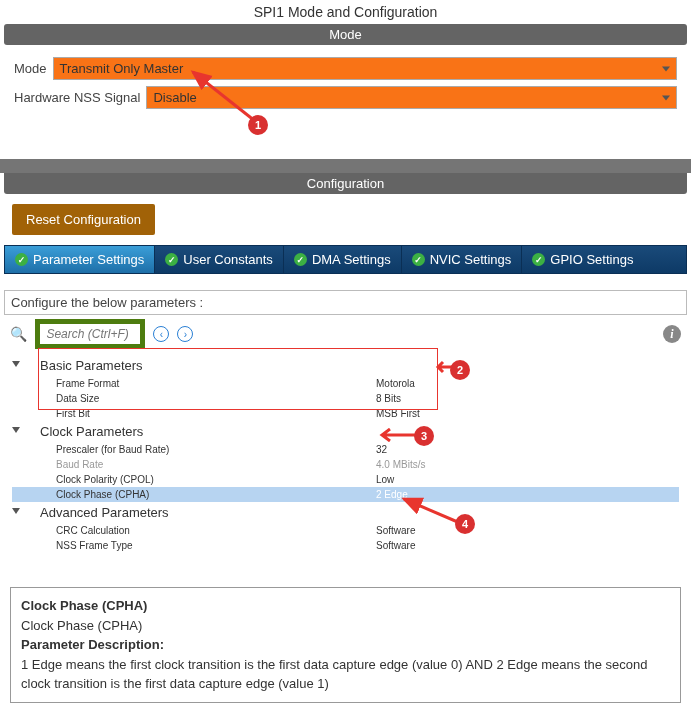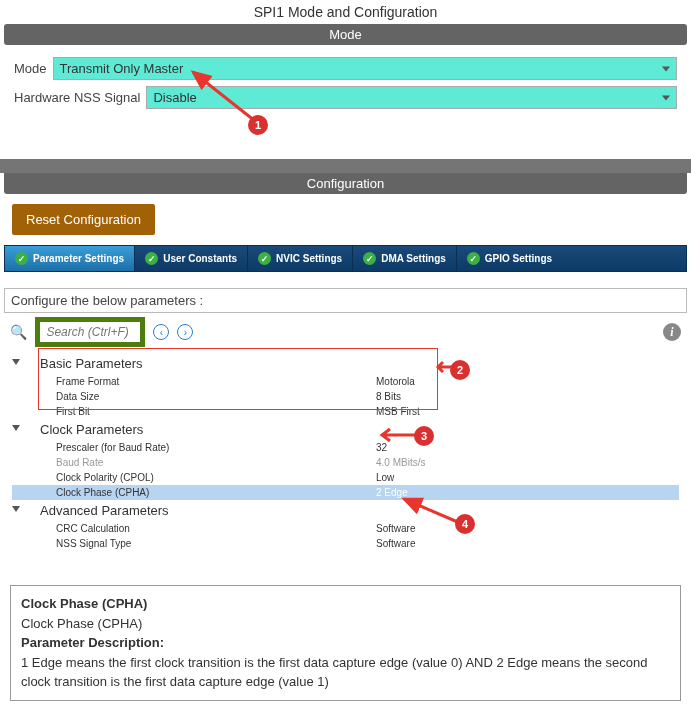--- a/index.html
+++ b/index.html
@@ -4,31 +4,31 @@
 <style>
 * { box-sizing: border-box; margin: 0; padding: 0; font-family: Arial, Helvetica, sans-serif; }
 body { width: 691px; height: 707px; background: #fff; font-size: 13px; color: #333; overflow: hidden; position: relative; }
 
 .title-bar { text-align: center; padding: 4px 0; font-size: 14px; color: #333; }
 .section-header { background: #646464; color: #fff; text-align: center; padding: 3px 0; font-size: 13px; border-radius: 3px; margin: 0 4px; }
 
 .mode-section { padding: 12px 14px 38px 14px; background: #fff; }
 .form-row { display: flex; align-items: center; margin-bottom: 6px; }
 .form-row label { color: #444; margin-right: 6px; white-space: nowrap; }
-.select { flex: 1; border: 1px solid #aaa; padding: 3px 20px 3px 6px; font-size: 13px; color: #333; position: relative; background: #5eead4; }
+.select { flex: 1; border: 1px solid #aaa; padding: 3px 20px 3px 6px; font-size: 13px; color: #333; position: relative; background: #f97316; }
 .select::after { content: ""; position: absolute; right: 6px; top: 50%; width: 0; height: 0; border-left: 4px solid transparent; border-right: 4px solid transparent; border-top: 5px solid #555; transform: translateY(-50%); }
 
 .divider { height: 14px; background: #757575; margin-top: 6px; }
 
 .config-body { padding: 0 4px; }
 
 .reset-btn { background: #a16207; color: #fff; border: none; padding: 8px 14px; margin: 10px 8px; font-size: 13px; cursor: pointer; border-radius: 2px; }
 
 .tabs { display: flex; background: linear-gradient(#1a4a7a, #0d3a66); border: 1px solid #0a2f55; }
-.tab { flex: none; padding: 6px 10px; color: #fff; font-size: 10px; display: flex; align-items: center; gap: 5px; border-right: 1px solid #0a2f55; cursor: pointer; font-weight: bold; }
+.tab { flex: none; padding: 6px 10px; color: #fff; font-size: 13px; display: flex; align-items: center; gap: 5px; border-right: 1px solid #0a2f55; cursor: pointer; }
 .tab.active { background: linear-gradient(#3a9ed8, #1e6fa8); }
 .tab:last-child { border-right: none; }
 .check-circle { width: 13px; height: 13px; border-radius: 50%; background: #3cb043; display: inline-flex; align-items: center; justify-content: center; color: #fff; font-size: 9px; font-weight: bold; }
 .check-circle::before { content: "✓"; }
 
 .sub-instruction { border: 1px solid #bbb; padding: 4px 6px; font-size: 13px; color: #444; margin-top: 16px; }
 
 .search-row { display: flex; align-items: center; padding: 4px 6px; gap: 8px; }
 .search-glass { color: #2a7fd4; font-size: 14px; }
 .search-input { border: 5px solid #4d7c0f; padding: 3px 6px; font-style: italic; color: #999; font-size: 12px; width: 110px; }
@@ -83,25 +83,25 @@
     <div class="tab active">
         <span class="check-circle"></span>
         <span>Parameter Settings</span>
       </div>
     <div class="tab">
         <span class="check-circle"></span>
         <span>User Constants</span>
       </div>
     <div class="tab">
         <span class="check-circle"></span>
+        <span>DMA Settings</span>
+      </div>
+    <div class="tab">
+        <span class="check-circle"></span>
         <span>NVIC Settings</span>
-      </div>
-    <div class="tab">
-        <span class="check-circle"></span>
-        <span>DMA Settings</span>
       </div>
     <div class="tab">
         <span class="check-circle"></span>
         <span>GPIO Settings</span>
       </div>
   </div>
 
   <div class="sub-instruction">Configure the below parameters :</div>
 
   <div class="search-row">
@@ -154,21 +154,21 @@
 
     <div class="group-header">
         <span class="chevron down"></span>
         <span>Advanced Parameters</span>
       </div>
     <div class="param-row">
         <span class="plabel">CRC Calculation</span>
         <span class="pval">Software</span>
       </div>
     <div class="param-row">
-        <span class="plabel">NSS Signal Type</span>
+        <span class="plabel">NSS Frame Type</span>
         <span class="pval">Software</span>
       </div>
   </div>
 
   <div class="desc-panel">
     <div class="dtitle">Clock Phase (CPHA)</div>
     <div>Clock Phase (CPHA)</div>
     <div class="dtitle">Parameter Description:</div>
     <div>1 Edge means the first clock transition is the first data capture edge (value 0) AND 2 Edge means the second clock transition is the first data capture edge (value 1)</div>
   </div>

